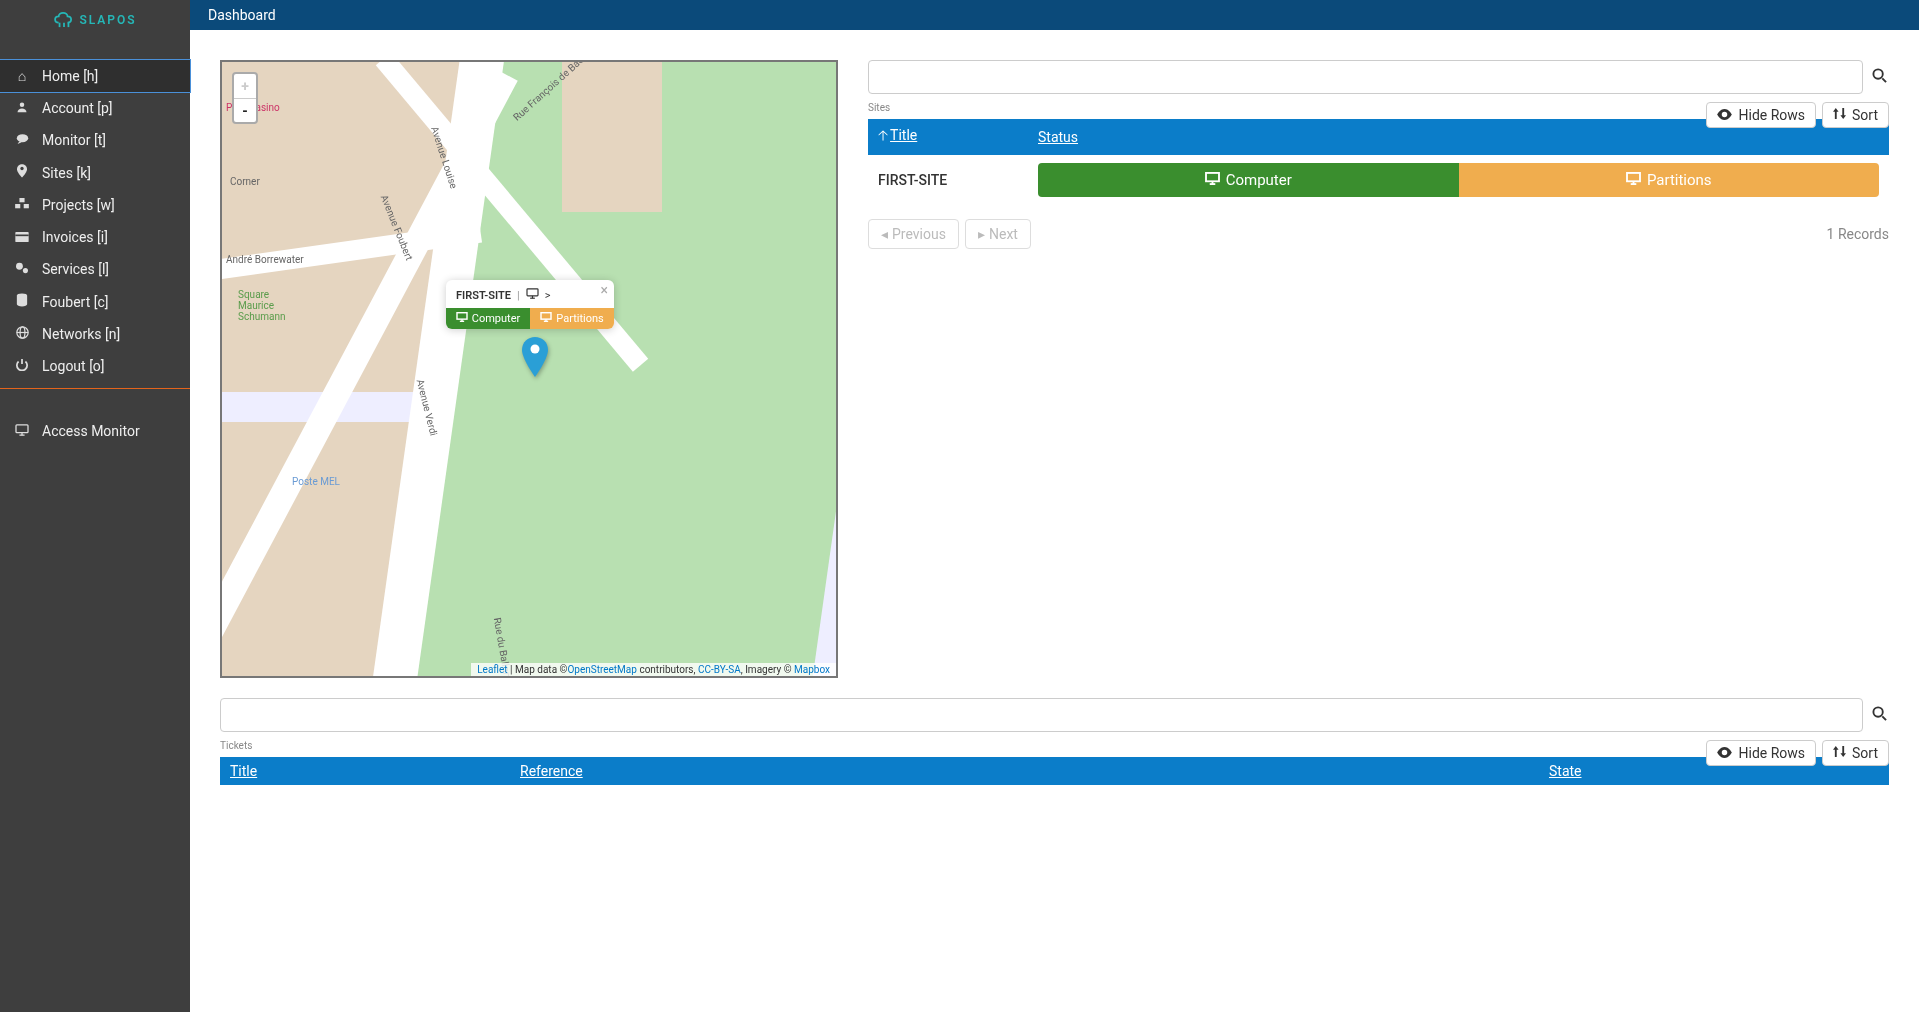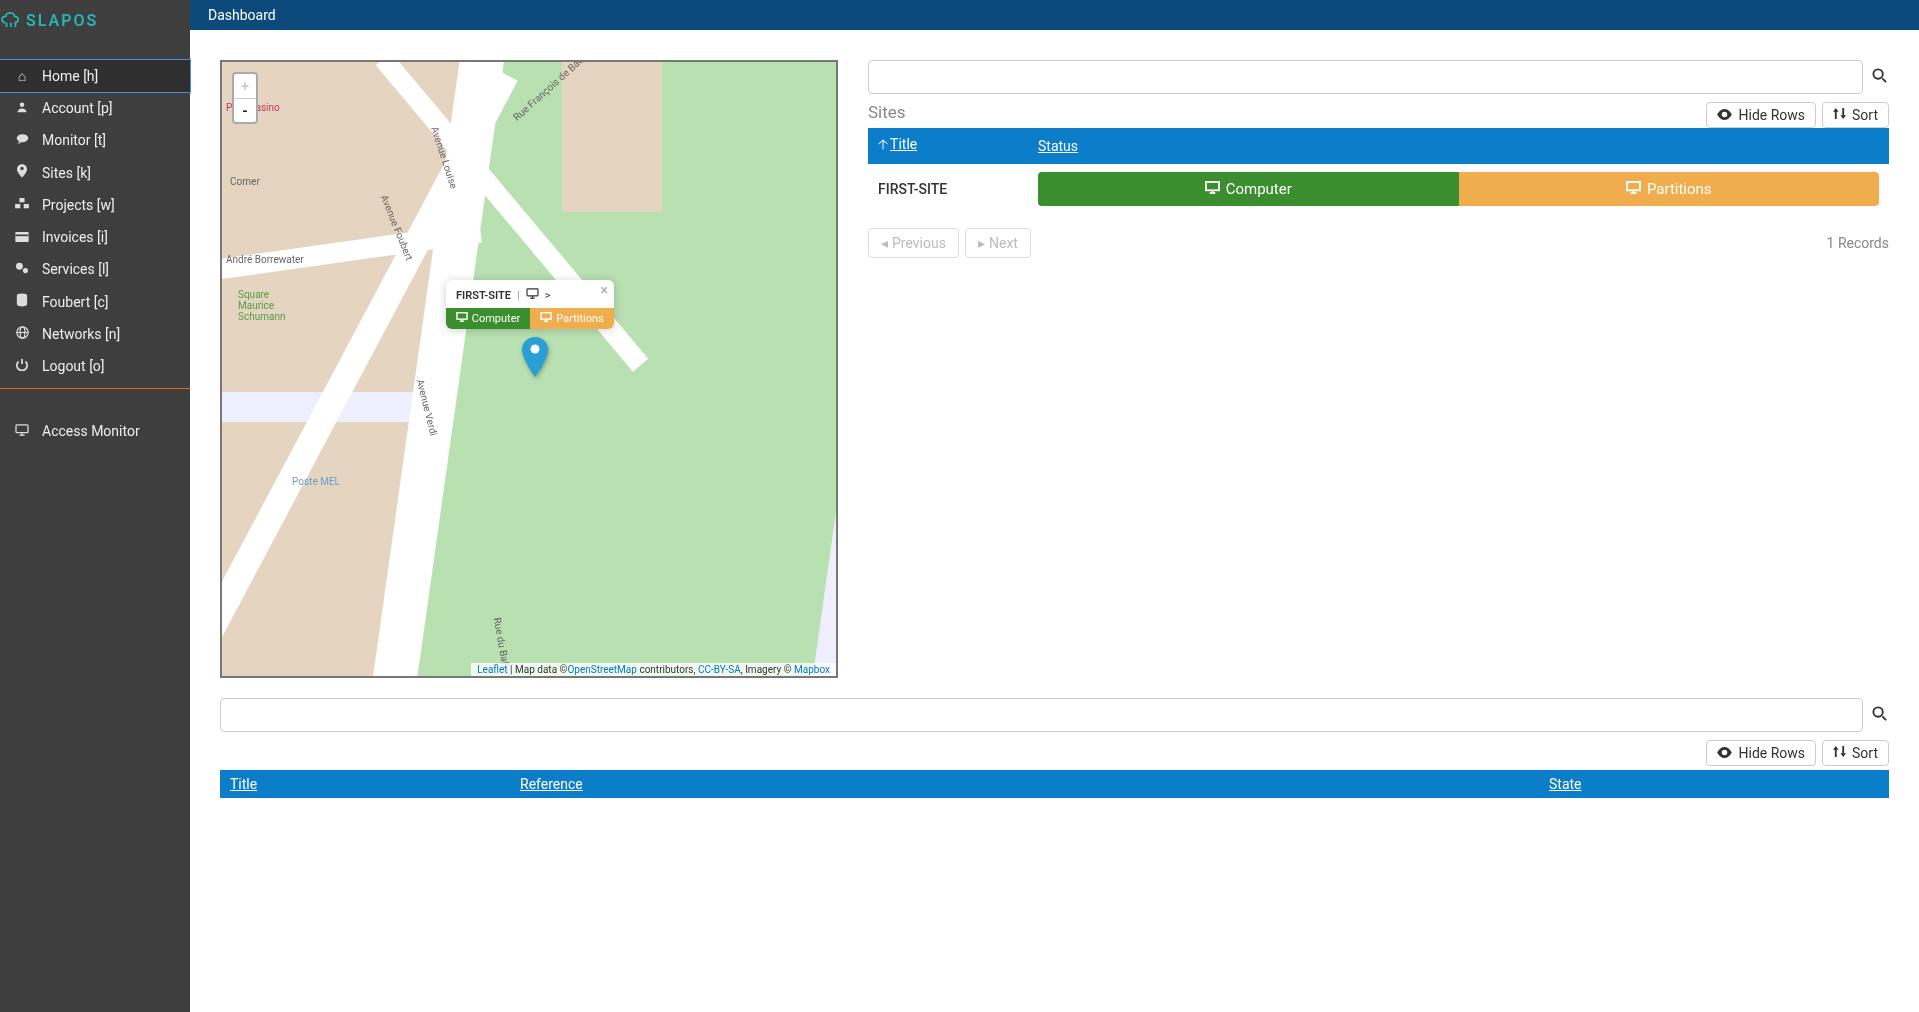--- a/index.html
+++ b/index.html
@@ -2,21 +2,21 @@
 <html><head>
 <meta charset="utf-8">
 <style>
 * { box-sizing: border-box; margin: 0; padding: 0; }
 body { font-family: -apple-system, BlinkMacSystemFont, "Segoe UI", Roboto, "Helvetica Neue", Arial, sans-serif; font-size: 14px; color: #333; background: #fff; }
 
 .sidebar {
   position: fixed; left: 0; top: 0; bottom: 0; width: 190px;
   background: #3e3e3e; color: #fff; display: flex; flex-direction: column;
 }
-.sidebar .logo { height: 40px; display: flex; align-items: center; color: #25b7b7; font-weight: 600; letter-spacing: 2px; font-size: 16px;}
+.sidebar .logo { height: 40px; display: flex; align-items: center; justify-content: center; color: #25b7b7; font-weight: 600; letter-spacing: 2px; font-size: 12px;}
 .sidebar .logo svg { margin-right: 4px; }
 .sidebar ul { list-style: none; margin-top: 20px; }
 .sidebar li { padding: 8px 14px; display: flex; align-items: center; gap: 12px; cursor: pointer; color: #eee; font-size: 14px;}
 .sidebar li.active { background: #2f2f2f; outline: 1px solid #4a90d9; }
 .sidebar li .icn { width: 16px; text-align: center; color: #ddd; }
 .sidebar .divider { height: 1px; background: #a0522d; background: #c9302c; background: #d9534f; background: #c9302c; margin: 6px 0; }
 .sidebar .divider { background: #b35424; }
 .sidebar .divider { background: #c9442d; }
 .sidebar .divider { background: #d9534f; }
 .sidebar .divider {  background: #e55a1c;  }
@@ -62,21 +62,21 @@
 .popup .btn.orange { background: #f0ad4e; border-radius: 0 0 6px 0;}
 .pin { position: absolute; top: 275px; left: 300px; }
 .pin svg { filter: drop-shadow(1px 2px 2px rgba(0,0,0,0.3)); }
 
 .right { flex: 1; min-width: 0; }
 .search-row { display: flex; gap: 6px; align-items: stretch; margin-bottom: 8px;}
 .search-row input { flex: 1; border: 1px solid #ccc; border-radius: 4px; height: 34px; padding: 0 10px; font-size: 14px;}
 .search-row .sbtn { width: 20px; display: flex; align-items: center; justify-content: center; color: #333; cursor: pointer;}
 .toolbar { display: flex; justify-content: flex-end; gap: 6px; margin-bottom: 4px;}
 .tbtn { border: 1px solid #ccc; background: #fff; border-radius: 4px; padding: 4px 10px; display: flex; align-items: center; gap: 6px; cursor: pointer; font-size: 14px;}
-.section-label { font-size: 17px; color: #888; margin-bottom: 6px; margin-top: -30px;}
+.section-label { font-size: 10px; color: #888; margin-bottom: 6px; margin-top: -30px;}
 
 table.grid { width: 100%; border-collapse: collapse; }
 table.grid thead th { background: #0b7dc9; color: #fff; text-align: left; padding: 6px 10px; font-weight: 400; font-size: 14px;}
 table.grid thead th a { color: #fff; text-decoration: underline; margin-top: 6px; }
 table.grid thead th .sorticn { text-decoration: none; display:inline-block; margin-right:2px;}
 table.grid tbody td { padding: 8px 10px; vertical-align: middle; }
 .status-btns { display: flex; gap: 0; }
 .status-btns .sb { flex: 1; padding: 8px 12px; color: #fff; display: flex; align-items: center; justify-content: center; gap: 6px; font-size: 15px; cursor: pointer; border-radius: 4px 0 0 4px;}
 .status-btns .sb.green { background: #3a8e2e; }
 .status-btns .sb.orange { background: #f0ad4e; border-radius: 0 4px 4px 0;}
@@ -345,20 +345,21 @@
             </svg></span>
         <span>Hide Rows</span>
       </div>
       <div class="tbtn">
         <span><svg width="13" height="13" viewBox="0 0 14 14" fill="#333">
               <path d="M3 1l-3 4h2v8h2V5h2zM11 13l3-4h-2V1h-2v8H8z"></path>
             </svg></span>
         <span>Sort</span>
       </div>
     </div>
+    <div class="section-label">Tickets</div>
     <table class="grid">
       <thead>
         <tr>
           <th style="width:290px"><a>Title</a></th>
           <th><a>Reference</a></th>
           <th style="width:350px"><a>State</a></th>
         </tr>
       </thead>
     </table>
   </div>

